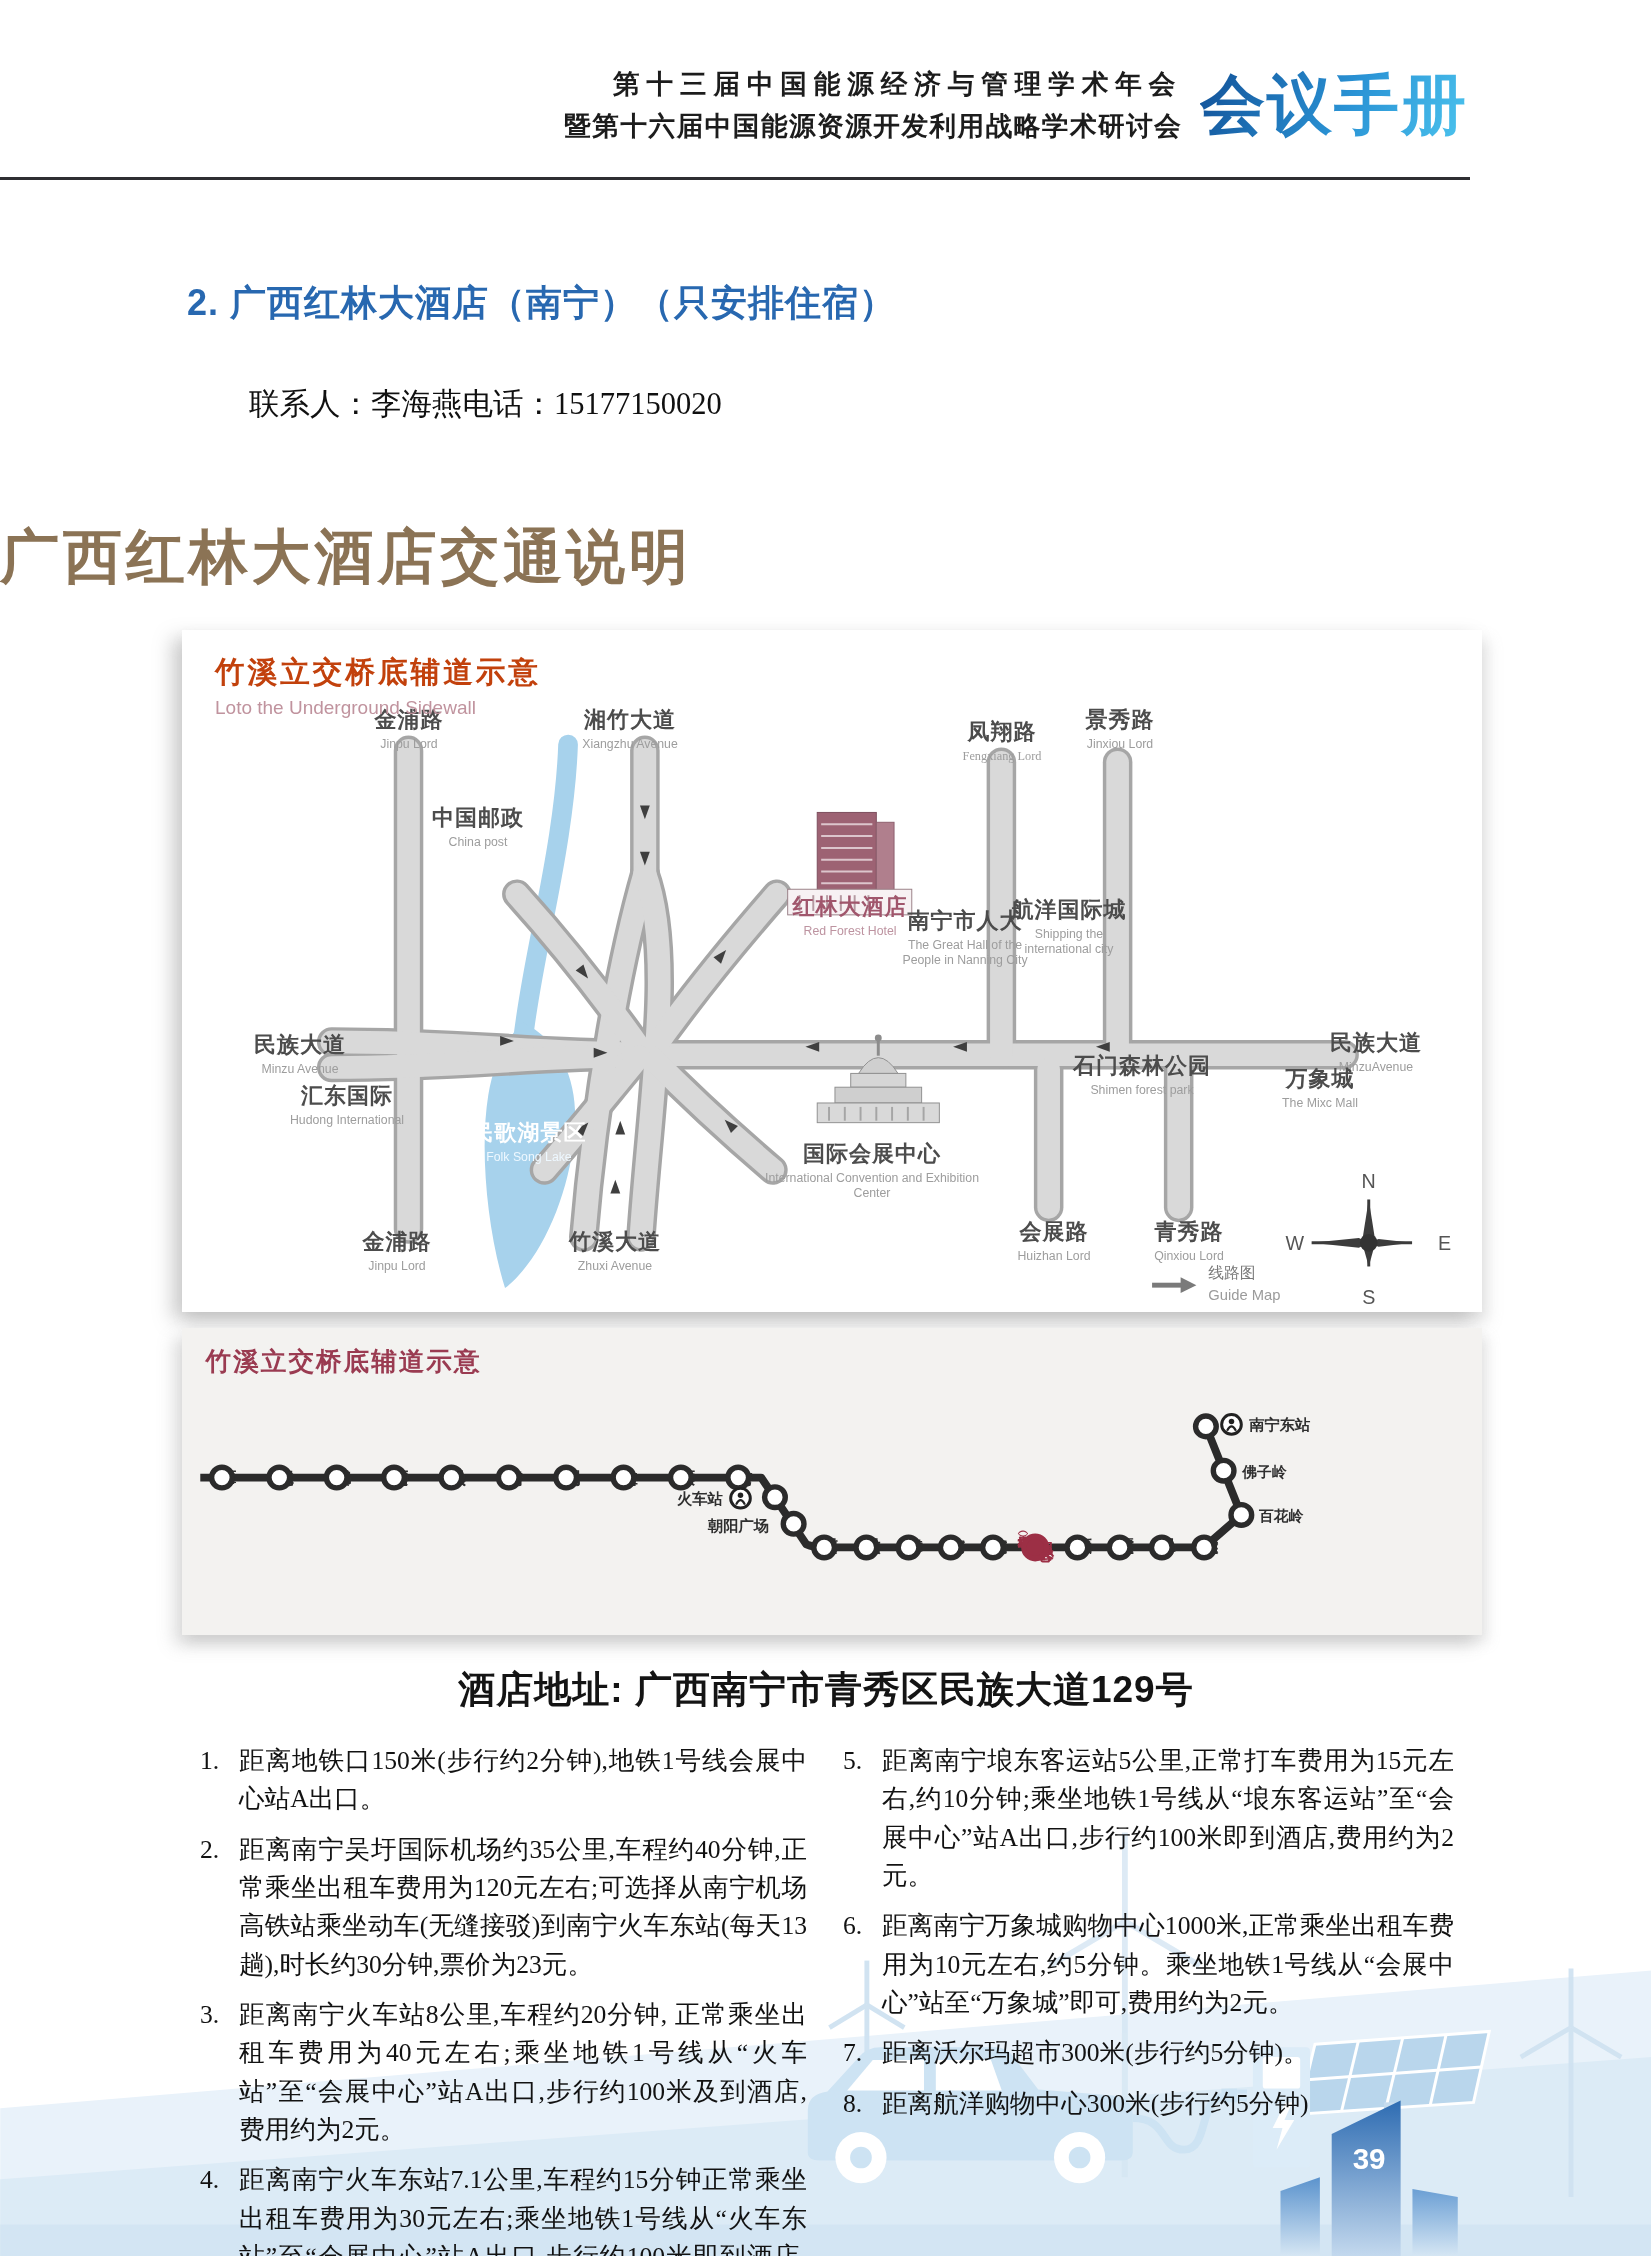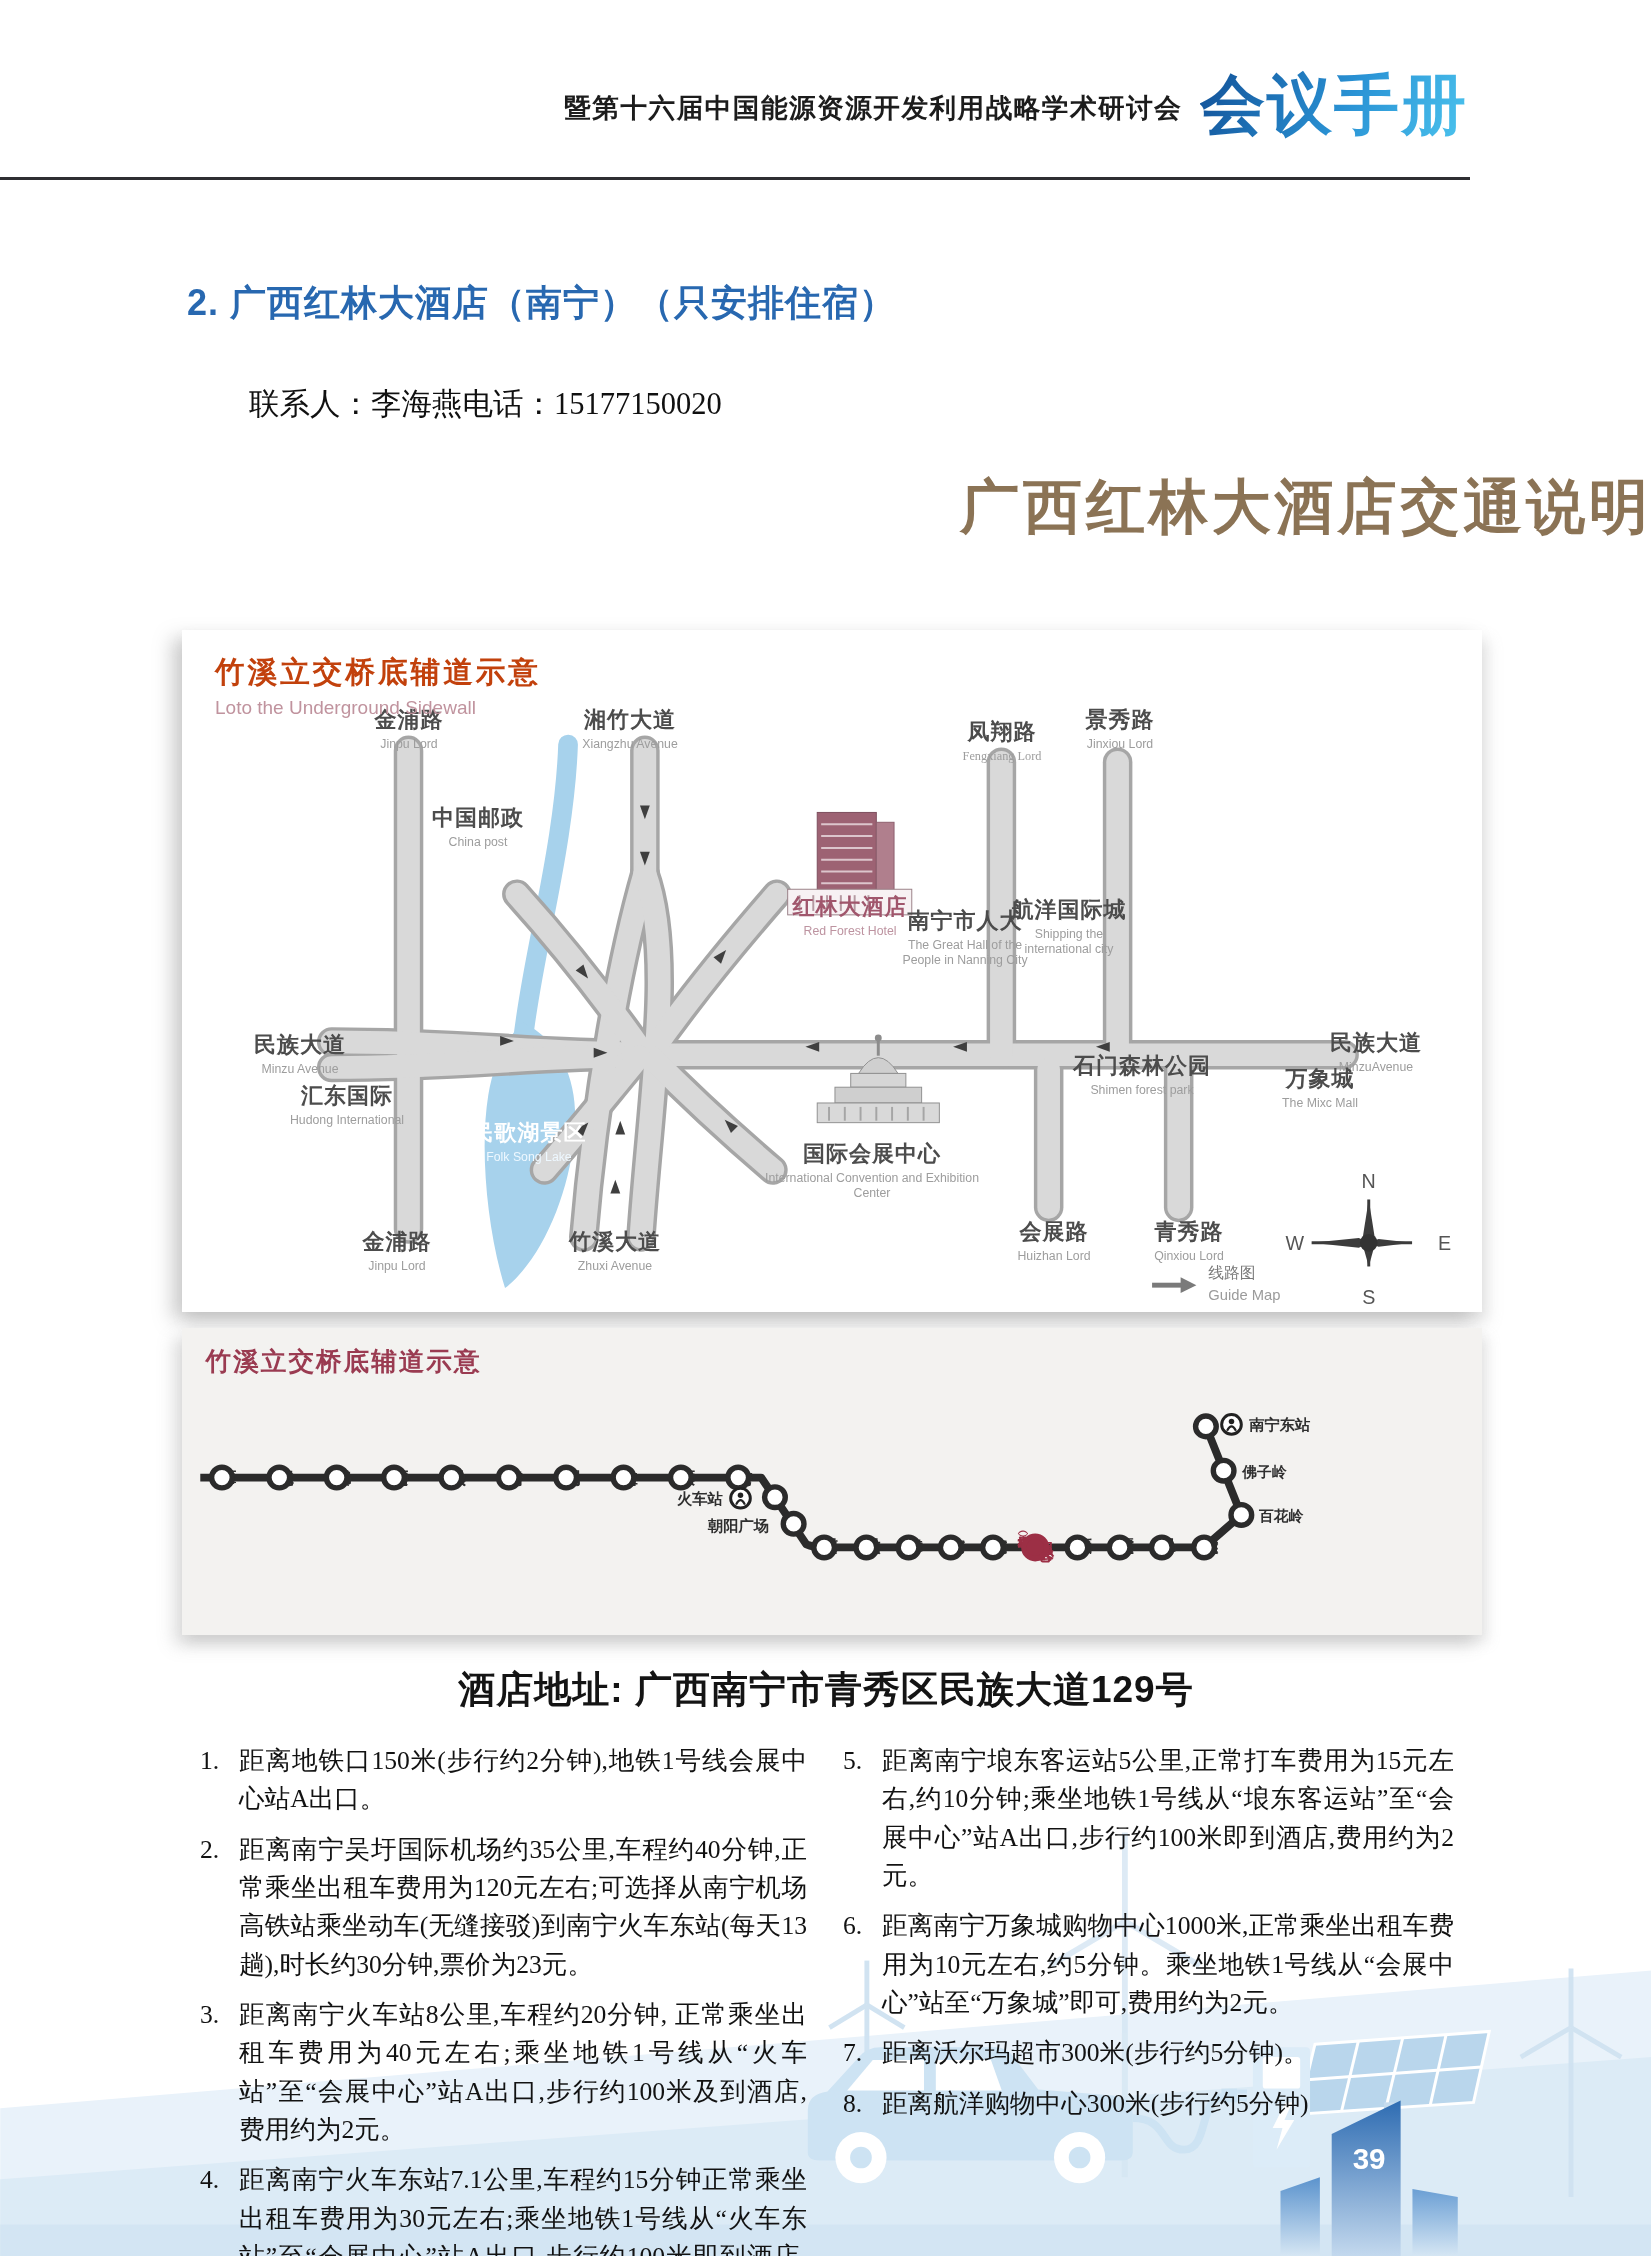--- a/index.html
+++ b/index.html
@@ -16,21 +16,21 @@
   .header-line2{font-size:26.6px;letter-spacing:1.5px;margin-top:6.9px;}
   #handbook{font-size:65px;font-weight:bold;letter-spacing:2px;color:#2a8fd0;}
   @supports (-webkit-background-clip:text){
     #handbook{background:linear-gradient(115deg,#15599f 8%,#2a93d5 55%,#49c0ec 95%);
       -webkit-background-clip:text;background-clip:text;color:transparent;}
   }
   #header-rule{position:absolute;top:177px;left:0;width:1470px;height:3px;background:#2e2e32;}
   
   #section-heading{position:absolute;left:187px;top:279px;font-size:36px;font-weight:bold;color:#2868b0;letter-spacing:1px;}
   #contact-line{position:absolute;left:249px;top:384px;font-size:30.5px;color:#101010;font-family:"Liberation Serif","DejaVu Serif",serif;}
-  #traffic-title{position:absolute;left:0;top:468px;width:100%;text-align:right;font-size:59px;font-weight:bold;color:#8b7355;letter-spacing:3.9px;}
+  #traffic-title{position:absolute;left:0;top:518px;width:100%;text-align:left;font-size:59px;font-weight:bold;color:#8b7355;letter-spacing:3.9px;}
   
   #map-panel{position:absolute;left:182px;top:630px;width:1300px;height:682px;background:#ffffff;
     box-shadow:-9.9px 7.9px 17.7px rgba(125,125,125,.38),5.9px 9.9px 13.8px rgba(160,160,160,.25);}
   #map-svg{position:absolute;left:0;top:0;width:100%;height:100%;}
   #map-title{position:absolute;left:33px;top:21.7px;z-index:3;}
   #map-title .zh{font-size:29.6px;font-weight:bold;color:#c2410c;letter-spacing:3px;}
   #map-title .en{font-size:19px;color:#c0939e;margin-top:3.9px;}
   #map-labels{position:absolute;left:0;top:0;width:100%;height:100%;z-index:2;}
   .map-label{position:absolute;transform:translate(-50%,-50%);text-align:center;}
   .map-label .zh{font-size:22px;color:#4c4c4c;font-weight:600;white-space:nowrap;letter-spacing:1px;}
@@ -122,20 +122,21 @@
   <g>
     <polygon points="1300,394 1340,380 1340,461 1300,461" fill="url(#bg3)"></polygon>
     <polygon points="1352,336 1422,302 1422,461 1352,461" fill="url(#bg2)"></polygon>
     <polygon points="1434,392 1480,400 1480,461 1434,461" fill="url(#bg1)"></polygon>
     <text x="1390" y="372" text-anchor="middle" font-size="30" font-weight="bold" fill="#ffffff" font-family="Liberation Sans, DejaVu Sans, sans-serif">39</text>
   </g>
 </svg>
 
 <div id="header">
   <div class="header-lines">
+    <div class="header-line1">第十三届中国能源经济与管理学术年会</div>
     <div class="header-line2">暨第十六届中国能源资源开发利用战略学术研讨会</div>
   </div>
   <div id="handbook">会议手册</div>
 </div>
 <div id="header-rule"></div>
 
 <div id="section-heading">2. 广西红林大酒店（南宁）（只安排住宿）</div>
 <div id="contact-line">联系人：李海燕电话：15177150020</div>
 <div id="traffic-title">广西红林大酒店交通说明</div>
 

